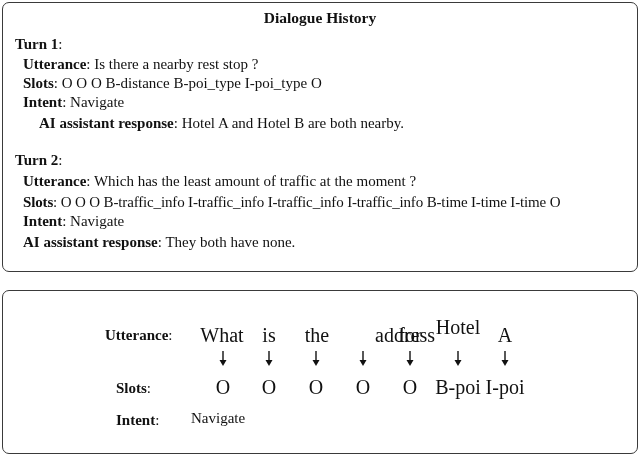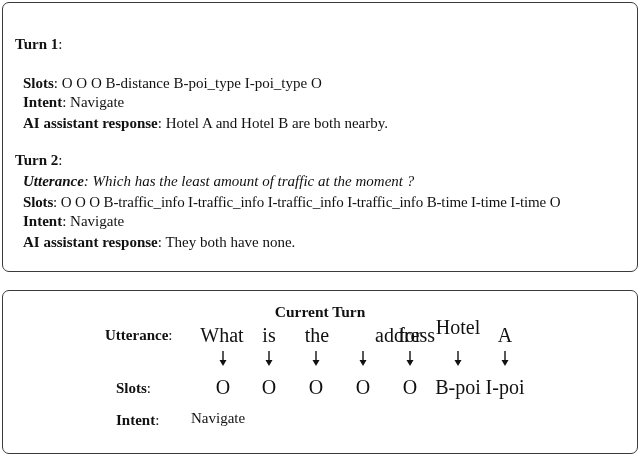--- a/index.html
+++ b/index.html
@@ -75,53 +75,56 @@
       position: absolute;
       font-size: 15px;
       line-height: 18px;
       white-space: nowrap;
     }
   </style>
 </head>
 <body>
 
 <div id="history-box" class="box">
+  <div class="title" style="top:6px;">Dialogue History</div>
 
   <div class="line turn-head" style="top:32px;">
     <span class="lbl">Turn 1</span><span>:</span>
+  </div>
+  <div class="line turn-field" style="top:52px;">
+    <span class="lbl">Utterance</span><span>:</span> <span>Is there a nearby rest stop ?</span>
   </div>
   <div class="line turn-field" style="top:71px;">
     <span class="lbl">Slots</span><span>:</span> <span>O O O B-distance B-poi_type I-poi_type O</span>
   </div>
   <div class="line turn-field" style="top:90px;">
     <span class="lbl">Intent</span><span>:</span> <span>Navigate</span>
   </div>
-  <div class="line turn-field" style="top:111px;">
+  <div class="line turn-field" style="top:111px;margin-left:16px;">
     <span class="lbl">AI assistant response</span><span>:</span> <span>Hotel A and Hotel B are both nearby.</span>
   </div>
 
   <div class="line turn-head" style="top:148px;">
     <span class="lbl">Turn 2</span><span>:</span>
   </div>
-  <div class="line turn-field" style="top:169px;font-style:italic;">
+  <div class="line turn-field" style="top:169px;">
     <span class="lbl">Utterance</span><span>:</span> <span>Which has the least amount of traffic at the moment ?</span>
   </div>
   <div class="line turn-field" style="top:190px; letter-spacing:-0.15px;text-align:center;">
     <span class="lbl">Slots</span><span>:</span> <span>O O O B-traffic_info I-traffic_info I-traffic_info I-traffic_info B-time I-time I-time O</span>
   </div>
   <div class="line turn-field" style="top:209px;">
     <span class="lbl">Intent</span><span>:</span> <span>Navigate</span>
   </div>
   <div class="line turn-field" style="top:230px;">
     <span class="lbl">AI assistant response</span><span>:</span> <span>They both have none.</span>
   </div>
 </div>
 
 <div id="current-box" class="box">
-  <div class="title" style="top:12px;">Current Turn</div>
 
   <div class="ct-label" style="left:102px; top:35px;">
     <span class="lbl">Utterance</span><span>:</span>
   </div>
   <div class="ct-label" style="left:113px; top:88px;">
     <span class="lbl">Slots</span><span>:</span>
   </div>
   <div class="ct-label" style="left:113px; top:120px;">
     <span class="lbl">Intent</span><span>:</span>
   </div>

